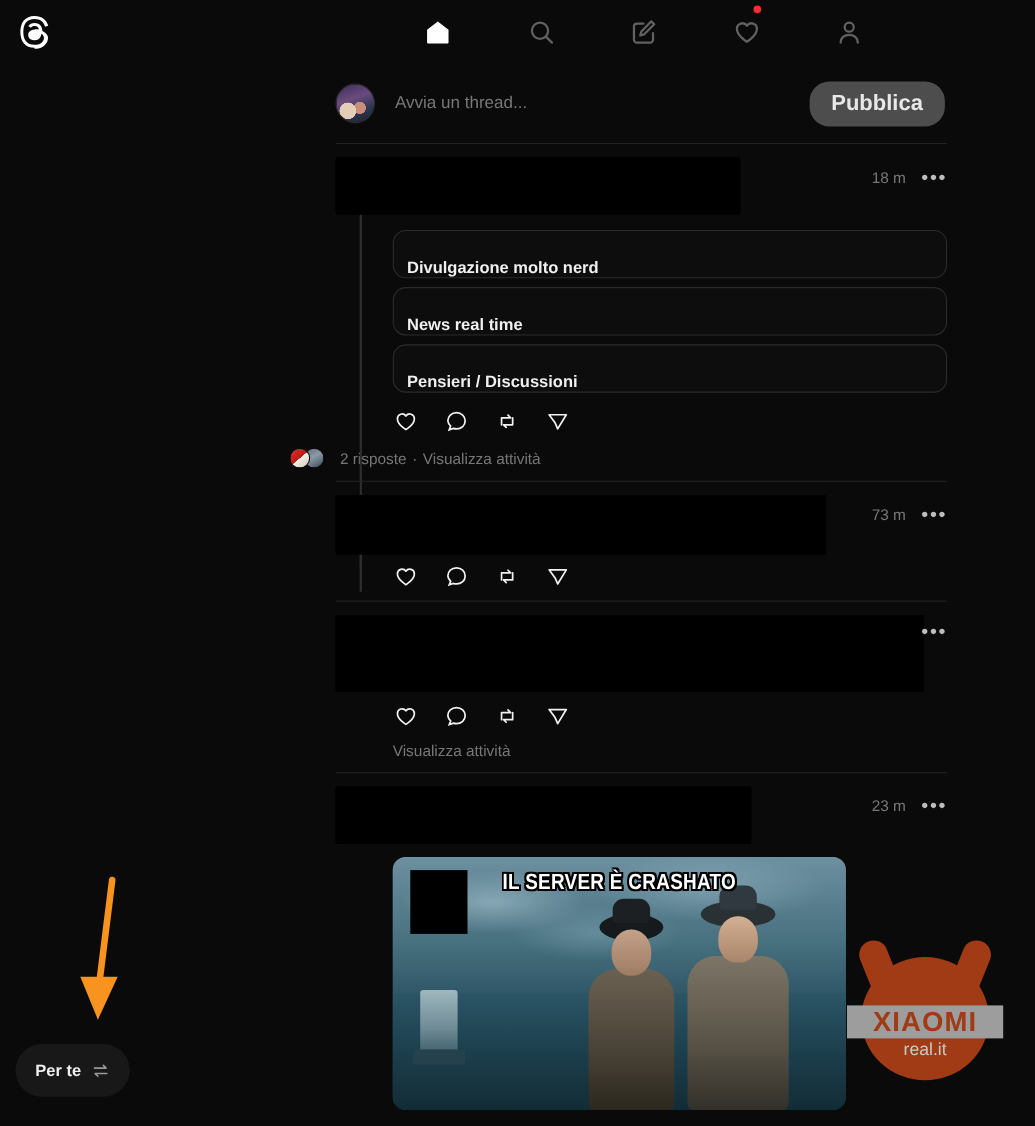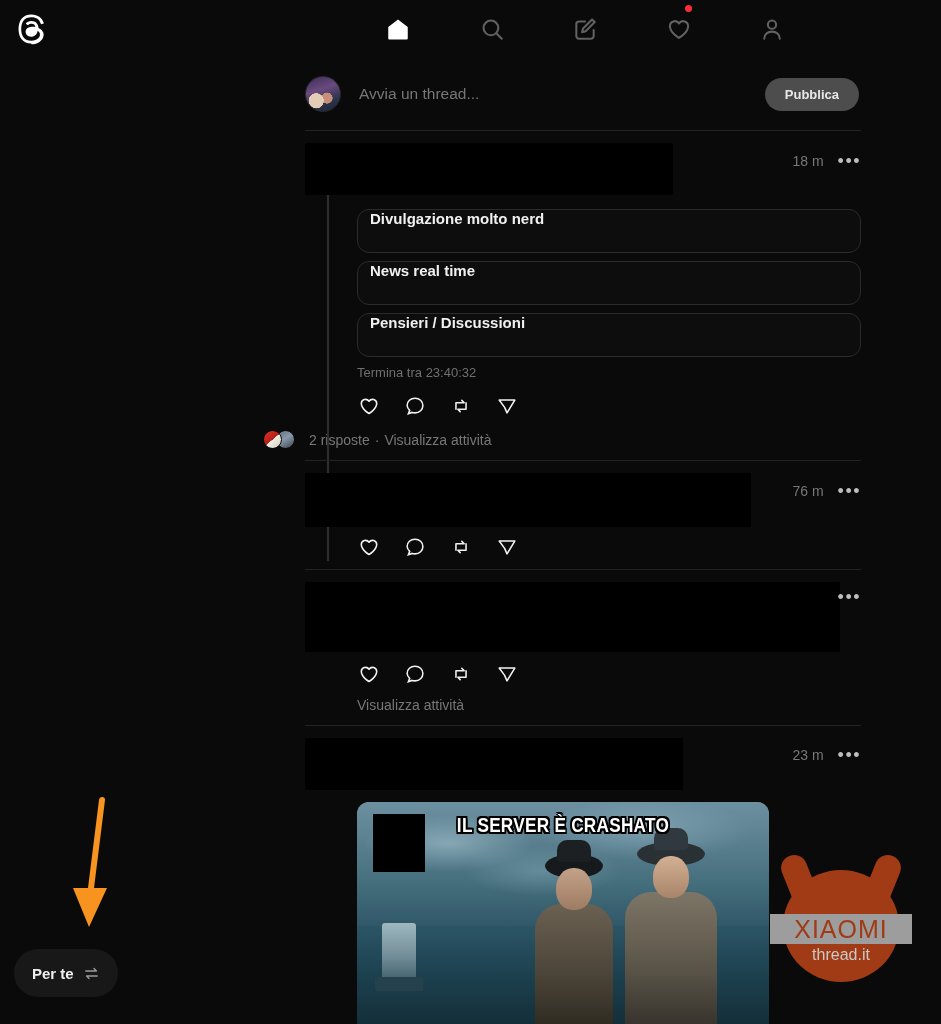--- a/index.html
+++ b/index.html
@@ -26,41 +26,41 @@
 
   
   .composer { display:flex; align-items:center; height:72px; padding-right:2px; }
   .avatar { width:36px; height:36px; border-radius:50%; flex:0 0 36px;
             background:
               radial-gradient(circle at 30% 70%, #e3cdb6 0 22%, transparent 23%),
               radial-gradient(circle at 62% 62%, #c98e7a 0 18%, transparent 19%),
               linear-gradient(160deg,#3a2d5a 0%, #6b4a7e 38%, #2c3550 70%, #1b2230 100%);
             border:1px solid #2a2a2a; }
   .composer-placeholder { flex:1; margin-left:18px; color:#777777; font-size:15.5px; }
-  .publish-btn { background:#4d4d4d; color:#e8e8e8; font-size:13px; font-weight:600;
+  .publish-btn { background:#4d4d4d; color:#e8e8e8; font-size:20px; font-weight:600;
                  border:none; border-radius:18px; padding:9px 20px; cursor:pointer; }
 
   
   .post { position:relative; border-top:1px solid #232323; padding-top:12px; padding-bottom:14px; }
   .post:first-of-type { border-top:none; }
   .post-head { position:relative; min-height:20px; }
   .redact { background:#000000; border-radius:2px;
             filter: drop-shadow(0 0 0 #000); }
   .meta { position:absolute; right:0; top:8px; display:flex; align-items:center; gap:14px; }
   .time { color:#777777; font-size:14px; }
   .dots { color:#bdbdbd; font-size:18px; letter-spacing:1.5px; line-height:10px; cursor:pointer; }
 
   .threadline { position:absolute; left:-2px; top:0; width:1.5px; background:#2e2e2e; }
 
   .body { padding-left:52px; }
 
   
   .poll { margin-top:14px; }
   .poll-opt { border:1px solid #2b2b2b; border-radius:12px; height:44px;
-              display:flex; align-items:flex-start; padding-left:12px;
+              display:flex; align-items:flex-end; padding-left:12px;
               color:#f0f0f0; font-size:15px; font-weight:600; margin-bottom:8px;
               cursor:pointer; background:#0d0d0d; }
   .poll-timer { color:#6f6f6f; font-size:13px; margin-top:8px; }
 
   .actions { display:flex; gap:22px; margin-top:14px; align-items:center; }
   .act { width:24px; height:24px; cursor:pointer; display:flex; align-items:center; justify-content:center; }
 
   .replies { display:flex; align-items:center; margin-top:12px; margin-left:-42px; gap:10px; }
   .stack { display:flex; position:relative; width:36px; height:20px; }
   .mini { width:19px; height:19px; border-radius:50%; border:1.5px solid #0a0a0a; position:absolute; }
@@ -113,21 +113,21 @@
   
   .watermark { position:absolute; left:766px; top:856px; width:150px; height:132px; }
   .wm-head { position:absolute; left:17px; top:14px; width:116px; height:112px;
              border-radius:50%; background:#a03b15; }
   .wm-ear { position:absolute; width:26px; height:52px; border-radius:13px; background:#a03b15; }
   .wm-ear.l { left:20px; top:-2px; transform:rotate(-22deg); }
   .wm-ear.r { left:104px; top:-2px; transform:rotate(22deg); }
   .wm-band { position:absolute; left:4px; top:58px; width:142px; height:30px; background:#9d9d9d; }
   .wm-xiaomi { position:absolute; left:0; top:58px; width:150px; height:30px;
                display:flex; align-items:center; justify-content:center;
-               color:#a03b15; font-weight:normal; font-size:25px; letter-spacing:1px; }
+               color:#a03b15; font-weight:bold; font-size:25px; letter-spacing:1px; }
   .wm-today { position:absolute; left:0; top:90px; width:150px; text-align:center;
               color:#c9c9c9; font-size:16px; }
 
   
   .perte { position:absolute; left:14px; top:949px; height:48px;
            background:#181818; border-radius:24px; display:flex; align-items:center;
            gap:9px; padding:0 18px; cursor:pointer; }
   .perte-label { color:#efefef; font-size:15px; font-weight:600; }
   .arrow { position:absolute; left:60px; top:796px; width:60px; height:134px; }
 </style>
@@ -206,21 +206,20 @@
         <div class="poll">
           <div class="poll-opt">
             <span>Divulgazione molto nerd</span>
           </div>
           <div class="poll-opt">
             <span>News real time</span>
           </div>
           <div class="poll-opt">
             <span>Pensieri / Discussioni</span>
           </div>
-          <div class="poll-timer">Termina tra 23:40:32</div>
         </div>
 
         <div class="actions">
           <span class="act">
             <svg width="22" height="22" viewBox="0 0 24 24" fill="none" stroke="#f2f2f2" stroke-width="1.7" stroke-linejoin="round">
               <path d="M12 20.2S3.6 15.3 3.6 9.4A4.6 4.6 0 0 1 12 6.8a4.6 4.6 0 0 1 8.4 2.6c0 5.9-8.4 10.8-8.4 10.8z"></path>
               </svg>
           </span>
           <span class="act">
             <svg width="22" height="22" viewBox="0 0 24 24" fill="none" stroke="#f2f2f2" stroke-width="1.7">
@@ -250,21 +249,21 @@
         </span>
       </div>
     </div>
 
     <div class="post" style="padding-bottom:10px;">
       <div class="threadline" style="top:58px; height:42px; left:22px;"></div>
 
       <div class="post-head">
         <div class="redact" style="width:446px; height:54px;"></div>
         <div class="meta" style="top:10px;">
-          <span class="time">76 m</span>
+          <span class="time">73 m</span>
           <span class="dots">•••</span>
         </div>
       </div>
 
       <div class="body">
         <div class="actions" style="margin-top:8px;">
           <span class="act">
             <svg width="22" height="22" viewBox="0 0 24 24" fill="none" stroke="#f2f2f2" stroke-width="1.7" stroke-linejoin="round">
               <path d="M12 20.2S3.6 15.3 3.6 9.4A4.6 4.6 0 0 1 12 6.8a4.6 4.6 0 0 1 8.4 2.6c0 5.9-8.4 10.8-8.4 10.8z"></path>
               </svg>
@@ -356,21 +355,21 @@
     </div>
 
   </div>
 
   <div class="watermark">
     <div class="wm-ear l"></div>
     <div class="wm-ear r"></div>
     <div class="wm-head"></div>
     <div class="wm-band"></div>
     <div class="wm-xiaomi">XIAOMI</div>
-    <div class="wm-today">thread.it</div>
+    <div class="wm-today">real.it</div>
   </div>
 
   <div class="arrow">
     <svg width="60" height="134" viewBox="0 0 60 134">
       <line x1="42" y1="4" x2="30" y2="100" stroke="#f7931e" stroke-width="6" stroke-linecap="round"></line>
       <polygon points="13,92 47,92 29,131" fill="#f7931e"></polygon>
     </svg>
   </div>
 
   <div class="perte">

